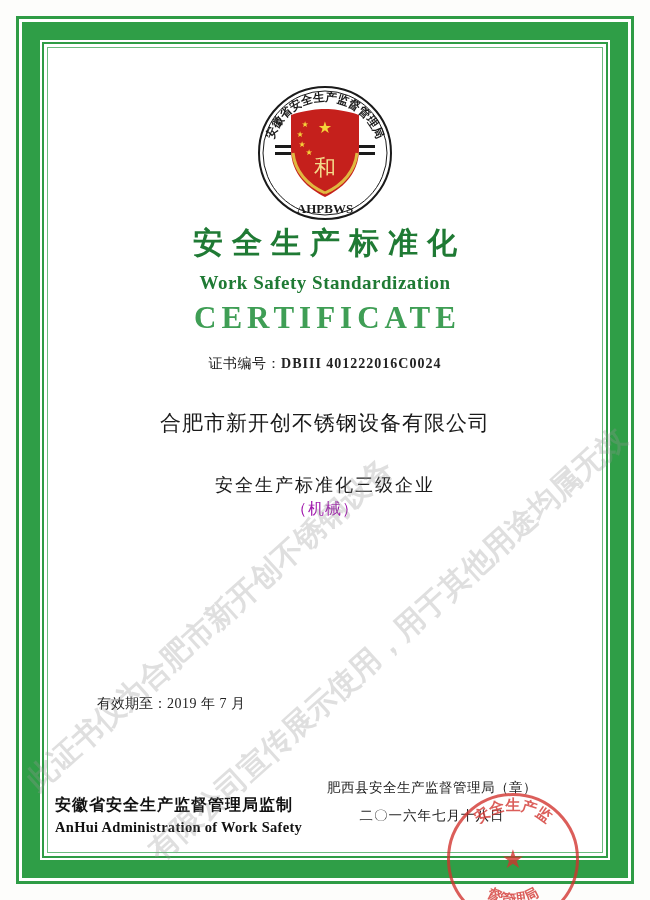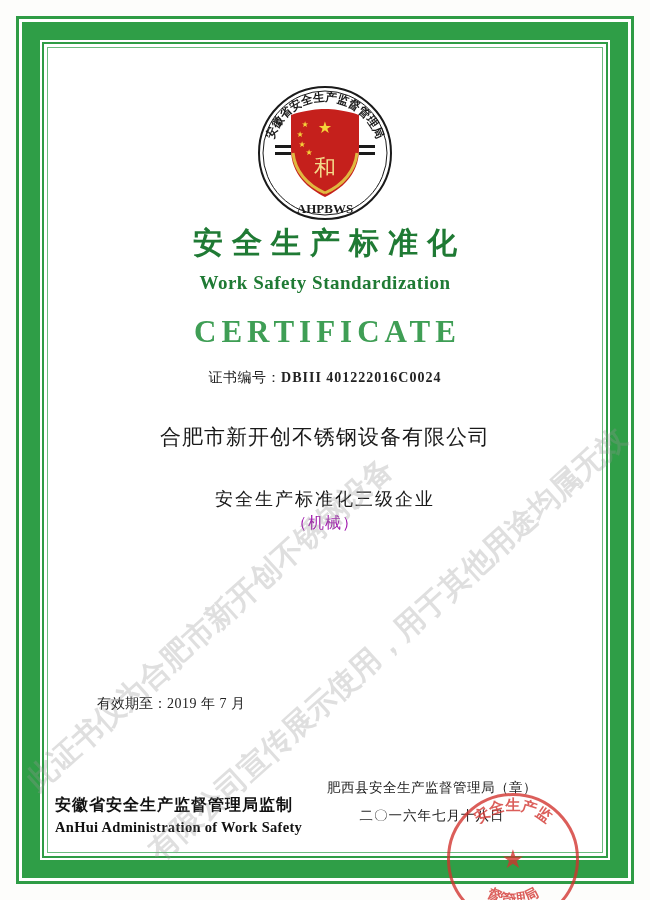--- a/index.html
+++ b/index.html
@@ -115,21 +115,21 @@
   .big-cn {
     margin-top: 34px;
     font-family: "DejaVu Sans", sans-serif;
     font-size: 56px;
     font-weight: bold;
     color: #2a2a2a;
     letter-spacing: 42px;
     text-indent: 42px;
   }
   .big-en {
-    margin-top: 20px;
+    margin-top: 6px;
     font-family: "Liberation Serif", serif;
     font-size: 31px;
     font-weight: bold;
     color: #3f9e55;
     letter-spacing: 5px;
     text-indent: 5px;
   }
 
   
   .cert-no {

